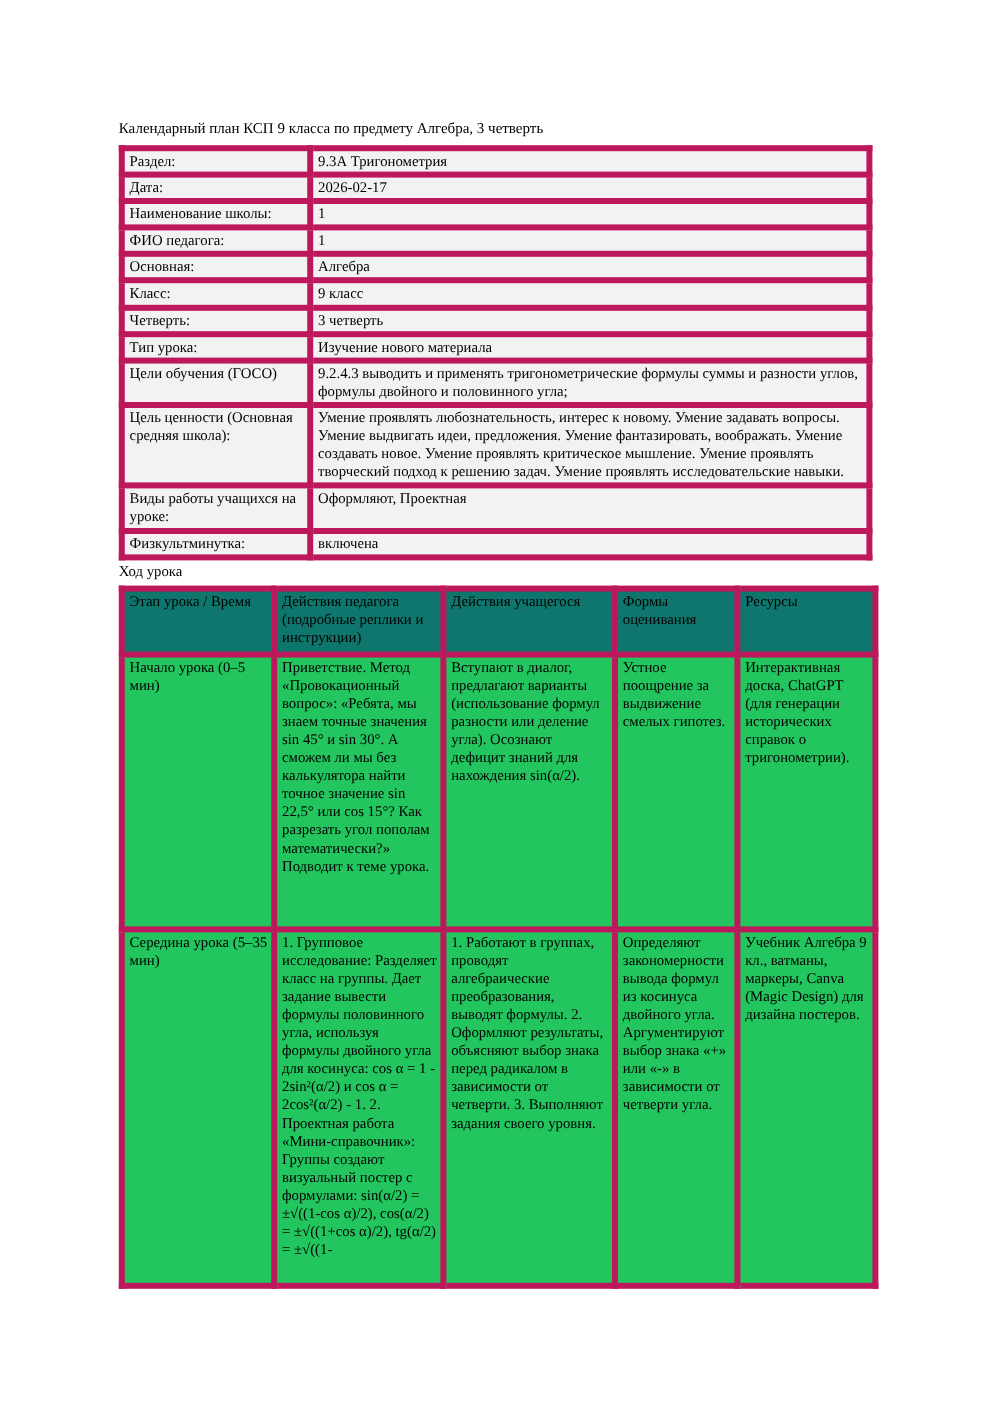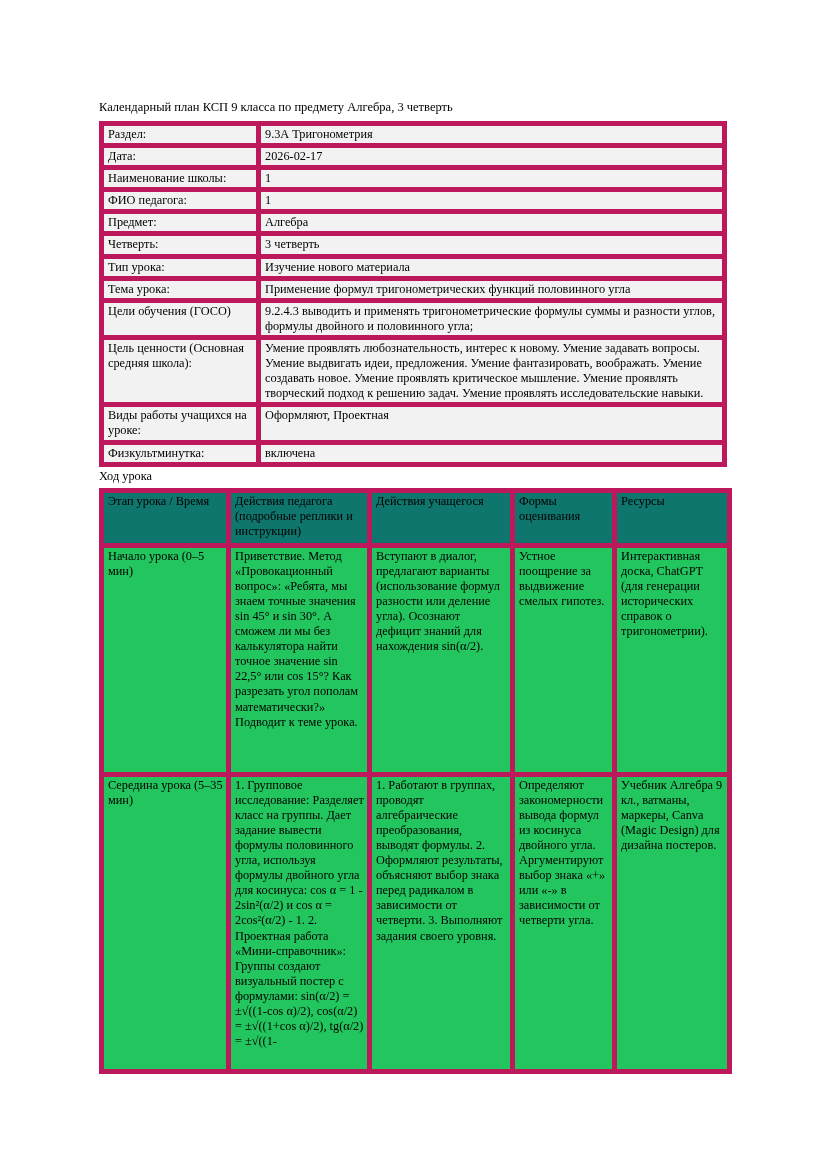--- a/index.html
+++ b/index.html
@@ -102,34 +102,34 @@
       </tr>
       <tr>
         <td class="k">Наименование школы:</td>
         <td class="v">1</td>
       </tr>
       <tr>
         <td class="k">ФИО педагога:</td>
         <td class="v">1</td>
       </tr>
       <tr>
-        <td class="k">Предмет:</td>
+        <td class="k">Основная:</td>
         <td class="v">Алгебра</td>
+      </tr>
+      <tr>
+        <td class="k">Класс:</td>
+        <td class="v">9 класс</td>
       </tr>
       <tr>
         <td class="k">Четверть:</td>
         <td class="v">3 четверть</td>
       </tr>
       <tr>
         <td class="k">Тип урока:</td>
         <td class="v">Изучение нового материала</td>
-      </tr>
-      <tr>
-        <td class="k">Тема урока:</td>
-        <td class="v">Применение формул тригонометрических функций половинного угла</td>
       </tr>
       <tr>
         <td class="k">Цели обучения (ГОСО)</td>
         <td class="v">9.2.4.3 выводить и применять тригонометрические формулы суммы и разности углов, формулы двойного и половинного угла;</td>
       </tr>
       <tr>
         <td class="k">Цель ценности (Основная средняя школа):</td>
         <td class="v">Умение проявлять любознательность, интерес к новому. Умение задавать вопросы. Умение выдвигать идеи, предложения. Умение фантазировать, воображать. Умение создавать новое. Умение проявлять критическое мышление. Умение проявлять творческий подход к решению задач. Умение проявлять исследовательские навыки.</td>
       </tr>
       <tr>

